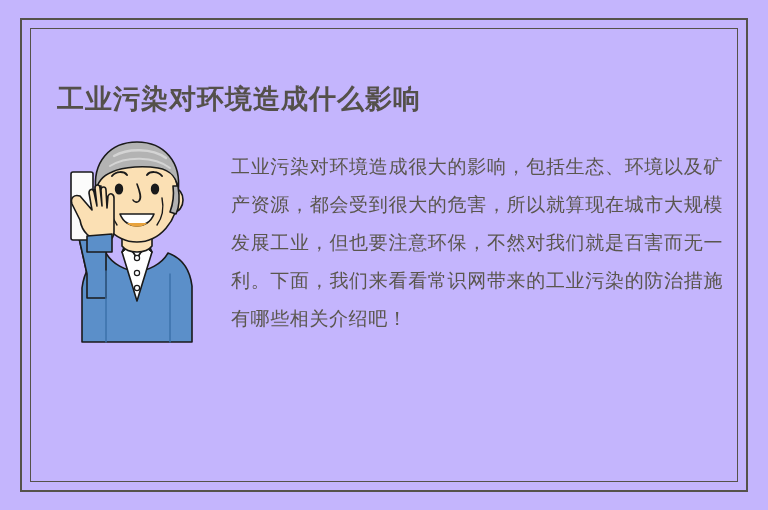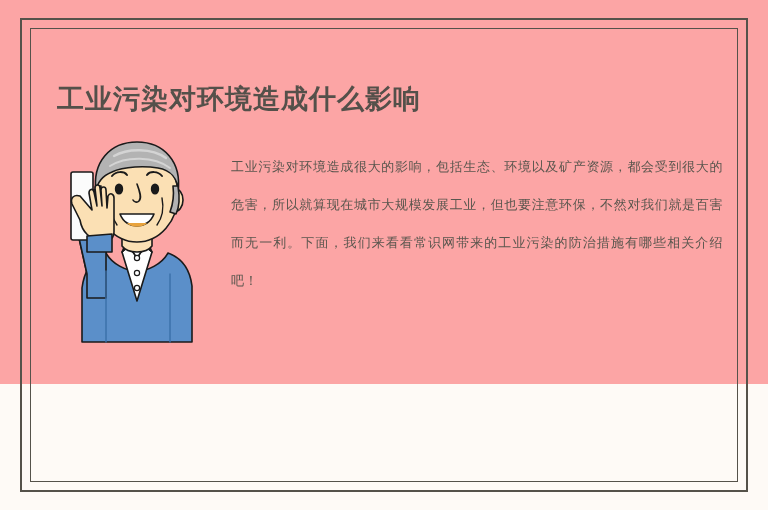--- a/index.html
+++ b/index.html
@@ -10,22 +10,22 @@
     width: 768px;
     height: 510px;
     overflow: hidden;
     background: #fefaf6;
     font-family: "Liberation Sans", "DejaVu Sans", sans-serif;
   }
 
   #page {
     position: relative;
     width: 768px;
-    height: 384px;
-    background: #fca5a5;
+    height: 510px;
+    background: #c4b5fd;
   }
 
   
   #frame-outer {
     position: absolute;
     left: 20px;
     top: 18px;
     width: 728px;
     height: 474px;
     border: 2px solid #55524a;
@@ -68,21 +68,21 @@
     width: 150px;
     height: 232px;
   }
 
   
   #article-body {
     position: absolute;
     left: 231px;
     top: 148px;
     width: 492px;
-    font-size: 13px;
+    font-size: 19px;
     line-height: 38px;
     color: #5a564e;
     letter-spacing: 0.6px;
     text-align: justify;
     text-justify: inter-ideograph;
   }
 </style>
 </head>
 <body>
 

